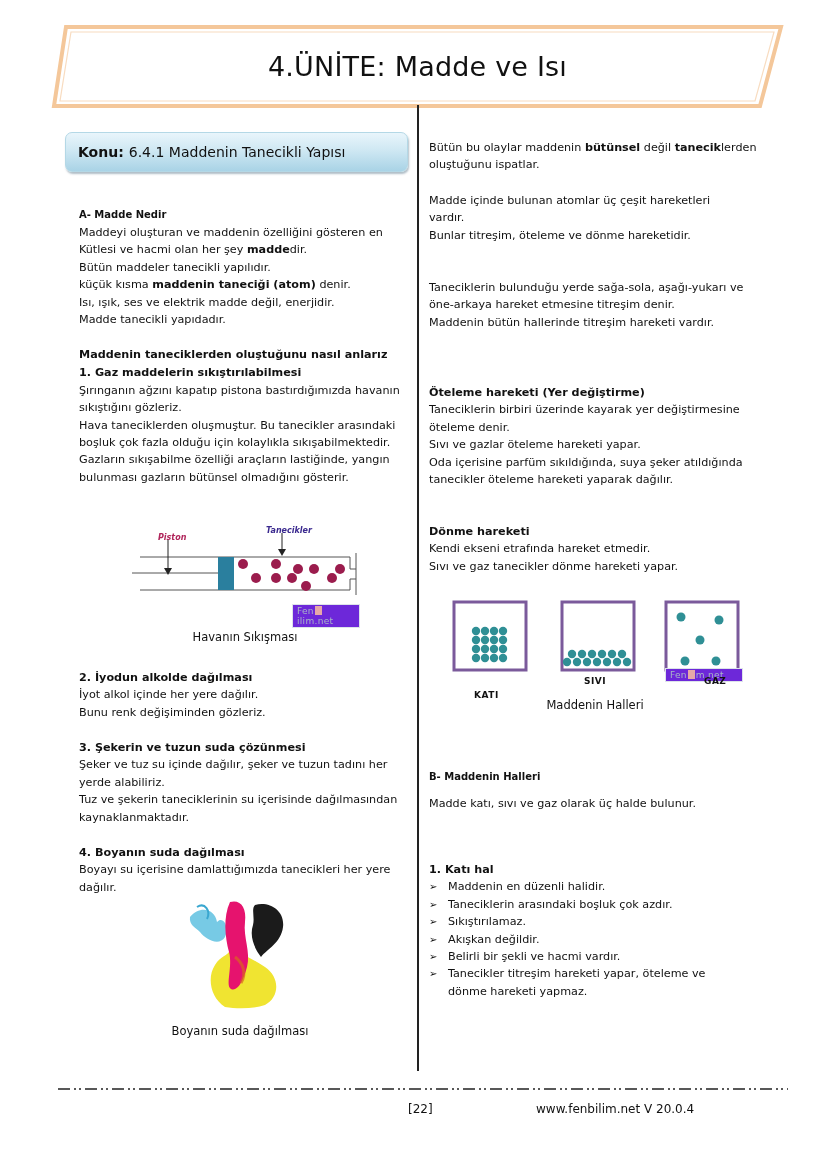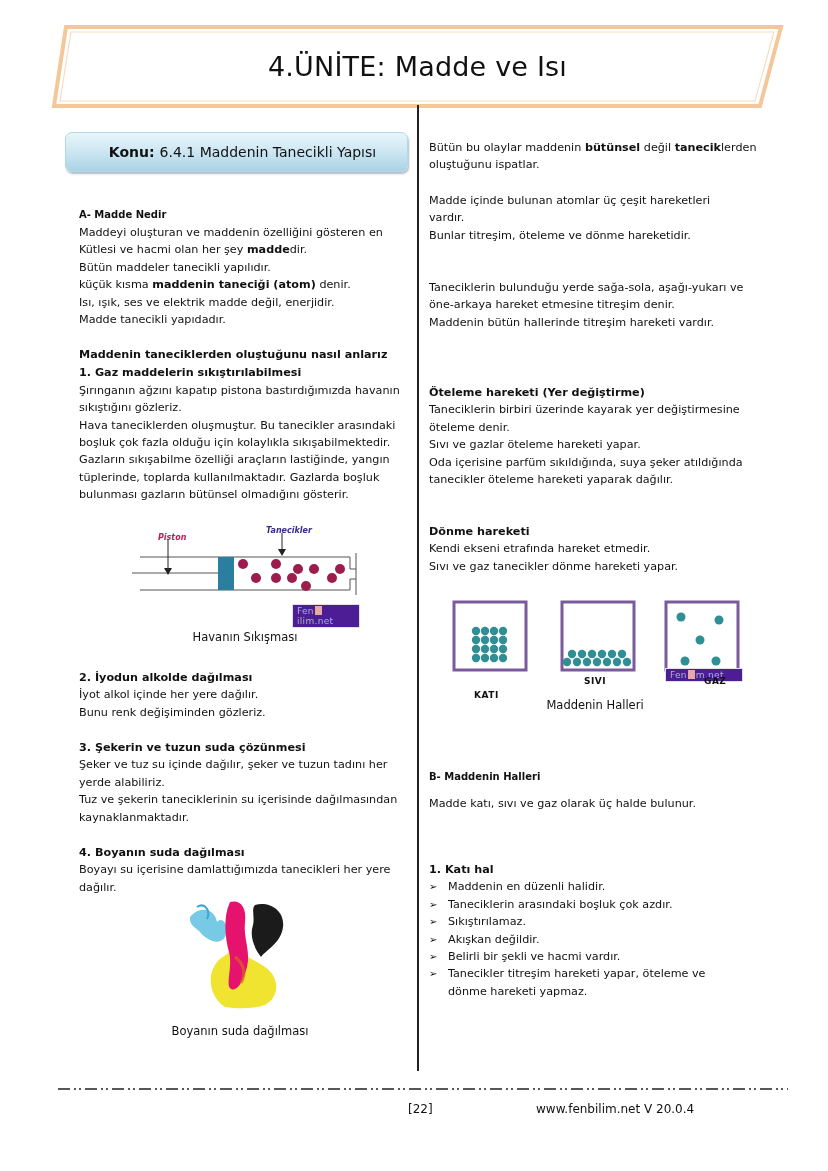--- a/index.html
+++ b/index.html
@@ -20,33 +20,33 @@
   .col-left { left: 79px; width: 330px; }
   .col-right { left: 429px; width: 350px; }
 
   .konu-box {
     position: absolute; left: 65px; top: 132px; width: 343px; height: 40px;
     border-radius: 7px;
     background: linear-gradient(to bottom, #e9f5fb 0%, #cfe8f3 45%, #a9d3e6 100%);
     box-shadow: 1px 2px 2px rgba(80,110,130,0.45);
     border: 1px solid #b4d8e6;
     display: flex; align-items: center; padding-left: 12px;
-    font-size: 14px; color: #111; justify-content: center;
+    font-size: 14px; color: #111;
   }
   .konu-box b { font-weight: bold; margin-right: 5px; }
 
   .h-section { font-weight: bold; font-size: 10px; line-height: 18px; }
   .h-sub { font-weight: bold; font-size: 11.2px; line-height: 17.4px; }
   b { font-weight: bold; }
 
   .caption { position: absolute; font-size: 11.5px; text-align: center; }
 
   .syringe { position: absolute; left: 130px; top: 525px; width: 230px; height: 100px; }
   .watermark {
-    position: absolute; background: #4c1d95; border: 1px solid #dde3ea;
+    position: absolute; background: #6d28d9; border: 1px solid #dde3ea;
     color: #a9b6c6; font-size: 9px; padding: 1px 4px; letter-spacing: 0.3px;
   }
   .watermark .mark { display: inline-block; width: 7px; height: 9px; background: #e7a8a8; vertical-align: -1px; margin: 0 1px; }
 
   .ink { position: absolute; left: 185px; top: 897px; width: 112px; height: 112px; }
 
   .states { position: absolute; left: 450px; top: 598px; width: 300px; height: 90px; }
   .state-label { position: absolute; font-size: 9px; font-weight: bold; letter-spacing: 0.5px; }
 
   .bullets { list-style: none; }
@@ -86,21 +86,20 @@
 </div>
 
 <div class="col col-left" style="top:346px;">
   <div class="h-sub">Maddenin taneciklerden oluştuğunu nasıl anlarız</div>
   <div class="h-sub" style="margin-top:1px;">1. Gaz maddelerin sıkıştırılabilmesi</div>
   <p>Şırınganın ağzını kapatıp pistona bastırdığımızda havanın</p>
   <p>sıkıştığını gözleriz.</p>
   <p>Hava taneciklerden oluşmuştur. Bu tanecikler arasındaki</p>
   <p>boşluk çok fazla olduğu için kolaylıkla sıkışabilmektedir.</p>
   <p>Gazların sıkışabilme özelliği araçların lastiğinde, yangın</p>
-  <p>tüplerinde, toplarda kullanılmaktadır. Gazlarda boşluk</p>
   <p>bulunması gazların bütünsel olmadığını gösterir.</p>
 </div>
 
 <div class="syringe">
   <svg width="230" height="100" viewBox="0 0 230 100">
     <line x1="10" y1="32" x2="220" y2="32" stroke="#555" stroke-width="1"></line>
     <line x1="10" y1="65" x2="220" y2="65" stroke="#555" stroke-width="1"></line>
     <line x1="2" y1="48" x2="88" y2="48" stroke="#555" stroke-width="1"></line>
     <line x1="220" y1="32" x2="220" y2="44" stroke="#555" stroke-width="1"></line>
     <line x1="220" y1="54" x2="220" y2="65" stroke="#555" stroke-width="1"></line>

